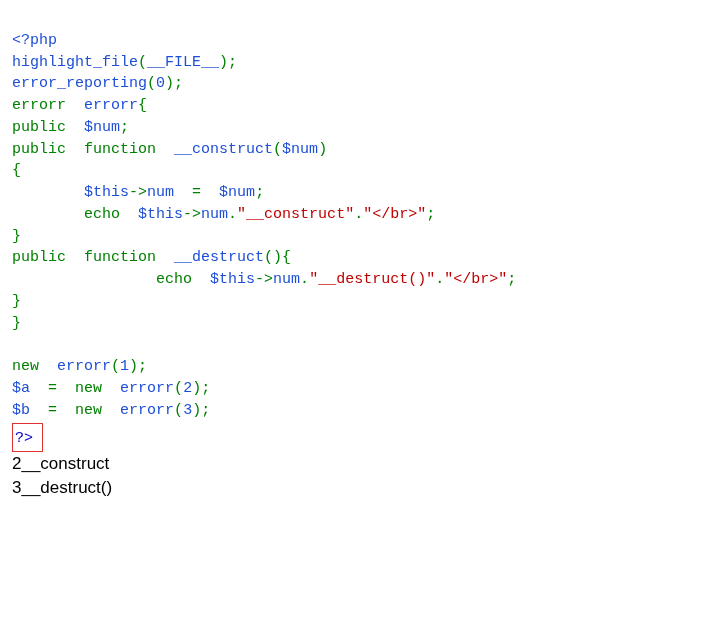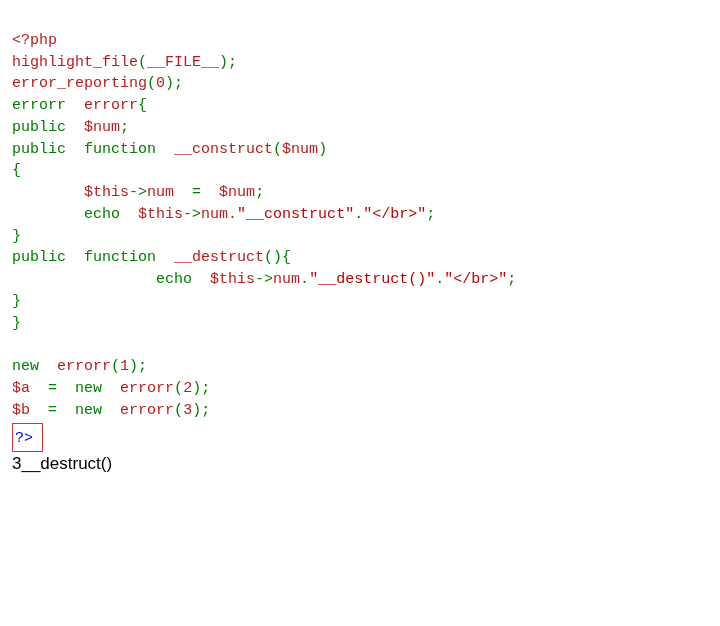--- a/index.html
+++ b/index.html
@@ -11,21 +11,21 @@
     background: #fff;
     color: #000;
     width: 720px;
     box-sizing: border-box;
   }
   .code-block {
     white-space: pre;
     font-family: Consolas, "Courier New", monospace;
   }
   .t-green   { color: #008000; }
-  .t-blue    { color: #b91c1c; }
+  .t-blue    { color: #1d4ed8; }
   .t-red     { color: #c00000; }
   .output {
     font-family: Arial, Helvetica, sans-serif;
     font-size: 17px;
     line-height: 1.4;
   }
   .output-row {
     display: flex;
     align-items: baseline;
   }
@@ -64,14 +64,15 @@
 <span class="t-blue">$a</span><span>  </span><span class="t-green">=</span><span>  </span><span class="t-green">new</span><span>  </span><span class="t-blue">errorr</span><span class="t-green">(</span><span class="t-blue">2</span><span class="t-green">)</span><span class="t-green">;</span>
 <span class="t-blue">$b</span><span>  </span><span class="t-green">=</span><span>  </span><span class="t-green">new</span><span>  </span><span class="t-blue">errorr</span><span class="t-green">(</span><span class="t-blue">3</span><span class="t-green">)</span><span class="t-green">;</span>
 </div>
 
 <div class="output">
   <span class="box">
     <span class="output-row">
       <span class="code-inline">?&gt;</span>&nbsp;
     </span>
   </span>
+  <div>2__construct</div>
   <div>3__destruct()</div>
 </div>
 
 </body></html>

